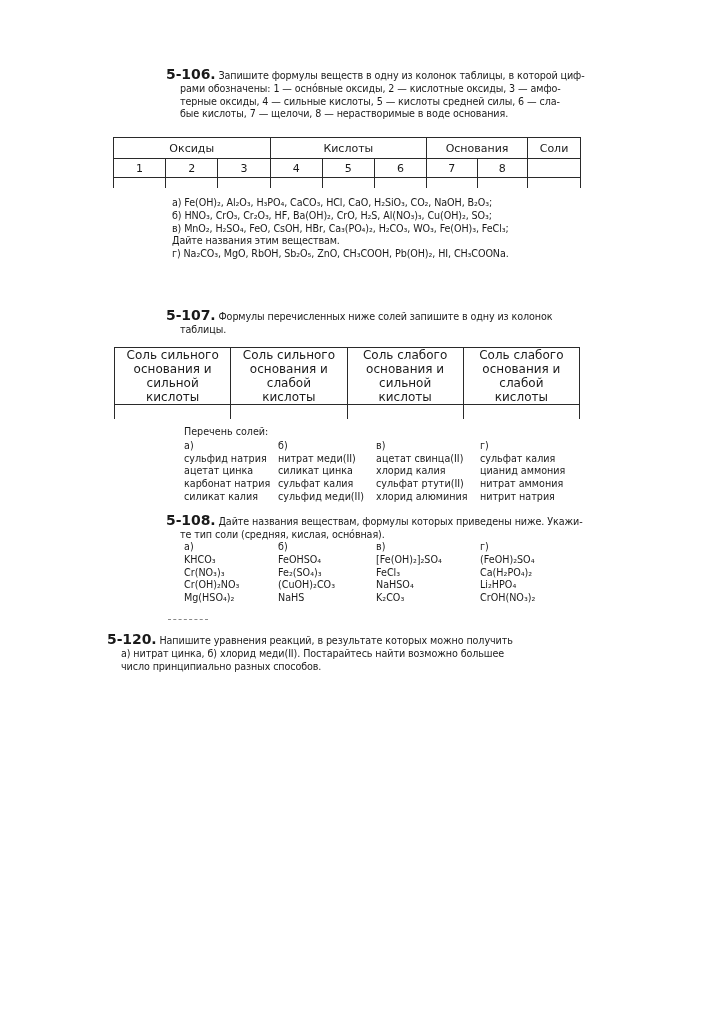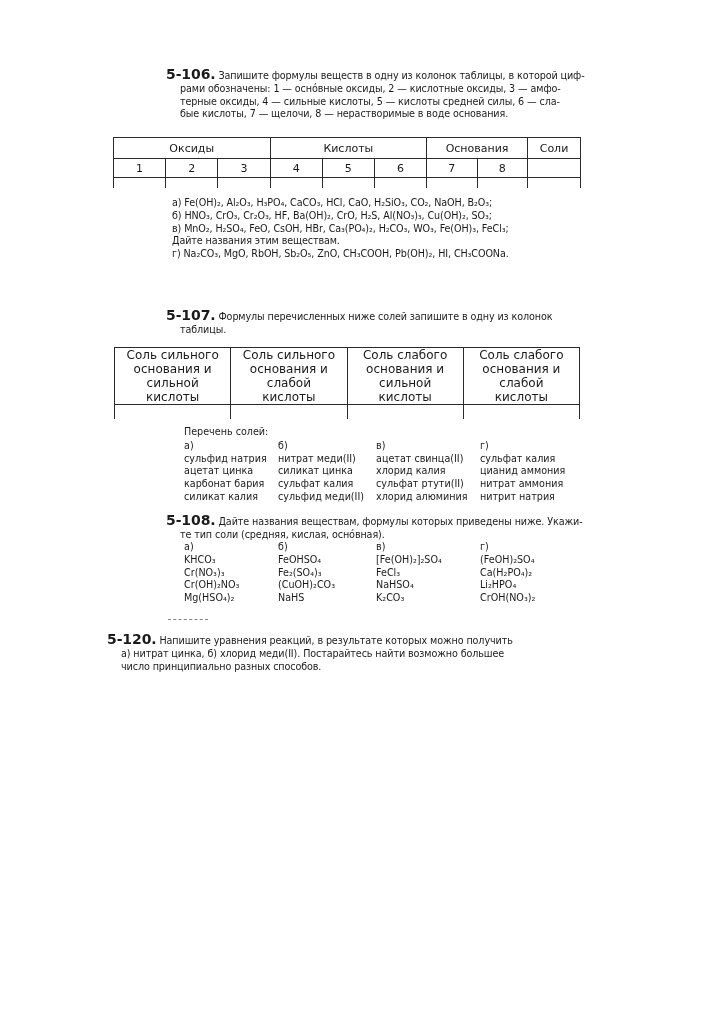--- a/index.html
+++ b/index.html
@@ -113,21 +113,21 @@
 </tbody>
   </table>
 
 <div class="abs" style="left:184px; top:426px; width:410px;">
   <div class="line" style="margin-bottom:1px;">Перечень солей:</div>
   <div class="cols">
     <div>
       <div>а)</div>
       <div>сульфид натрия</div>
       <div>ацетат цинка</div>
-      <div>карбонат бария</div>
+      <div>карбонат натрия</div>
       <div>силикат калия</div>
     </div>
     <div>
       <div>б)</div>
       <div>нитрат меди(II)</div>
       <div>силикат цинка</div>
       <div>сульфат калия</div>
       <div>сульфид меди(II)</div>
     </div>
     <div>

